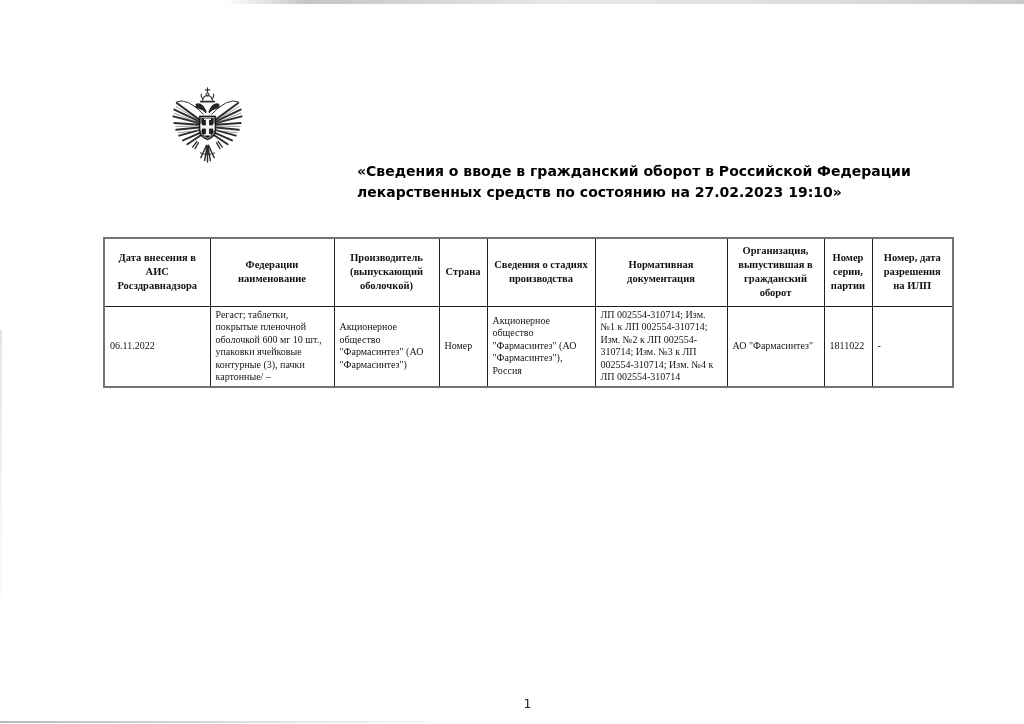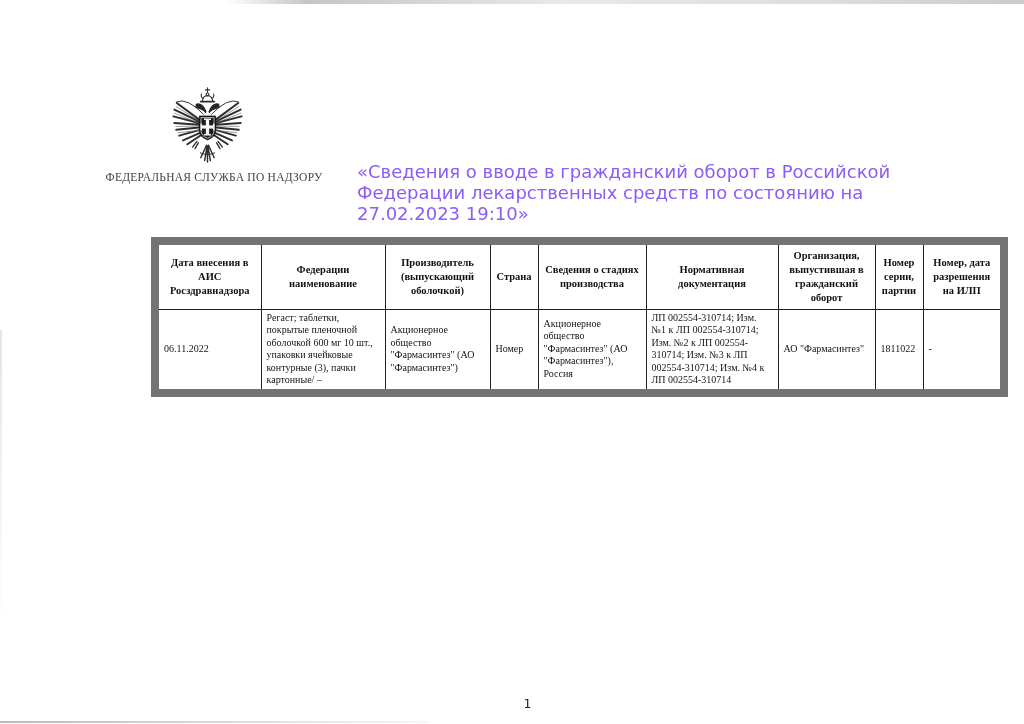--- a/index.html
+++ b/index.html
@@ -40,32 +40,31 @@
     text-align: center;
     font-size: 11.5px; line-height: 19.5px;
     letter-spacing: 0.25px;
     color: #414141;
   }
 
   
   .doc-title {
     position: absolute; left: 357px; top: 161px; width: 600px;
     font-family: "DejaVu Sans", "Liberation Sans", sans-serif;
-    font-size: 18px; font-weight: 400; line-height: 21px;
-    color: #8b5cf6;
+    font-size: 14px; font-weight: 700; line-height: 21px;
+    color: #000000;
   }
 
   
   table.records {
     position: absolute; left: 103px; top: 237px;
     width: 849px;
     table-layout: fixed;
     border-collapse: collapse;
-    border: 8px solid #737373;
-    margin-left: 48px;
+    border: 2px solid #737373;
   }
   table.records th, table.records td {
     border: 1.5px solid #1f1f1f;
     overflow: hidden;
   }
   table.records thead tr { height: 68px; }
   table.records tbody tr { height: 80px; }
   table.records th {
     font-size: 10.5px; font-weight: bold; line-height: 14px;
     text-align: center; vertical-align: middle;
@@ -140,21 +139,20 @@
         <rect x="31.5" y="40.3" width="13" height="3.4"></rect>
         <rect x="34.3" y="33.2" width="7.4" height="1.5"></rect>
         <rect x="34.3" y="49.4" width="7.4" height="1.5"></rect>
         <rect x="30.7" y="38.5" width="1.5" height="7"></rect>
         <rect x="43.8" y="38.5" width="1.5" height="7"></rect>
       </g>
     </svg>
   </div>
 
   <div class="agency">
-    <div>ФЕДЕРАЛЬНАЯ СЛУЖБА ПО НАДЗОРУ</div>
   </div>
 
   <div class="doc-title">«Сведения о вводе в гражданский оборот в Российской Федерации лекарственных средств по состоянию на 27.02.2023 19:10»</div>
 
   <table class="records">
     <colgroup>
       <col style="width:106px">
         <col style="width:124px">
         <col style="width:105px">
       <col style="width:48px">

